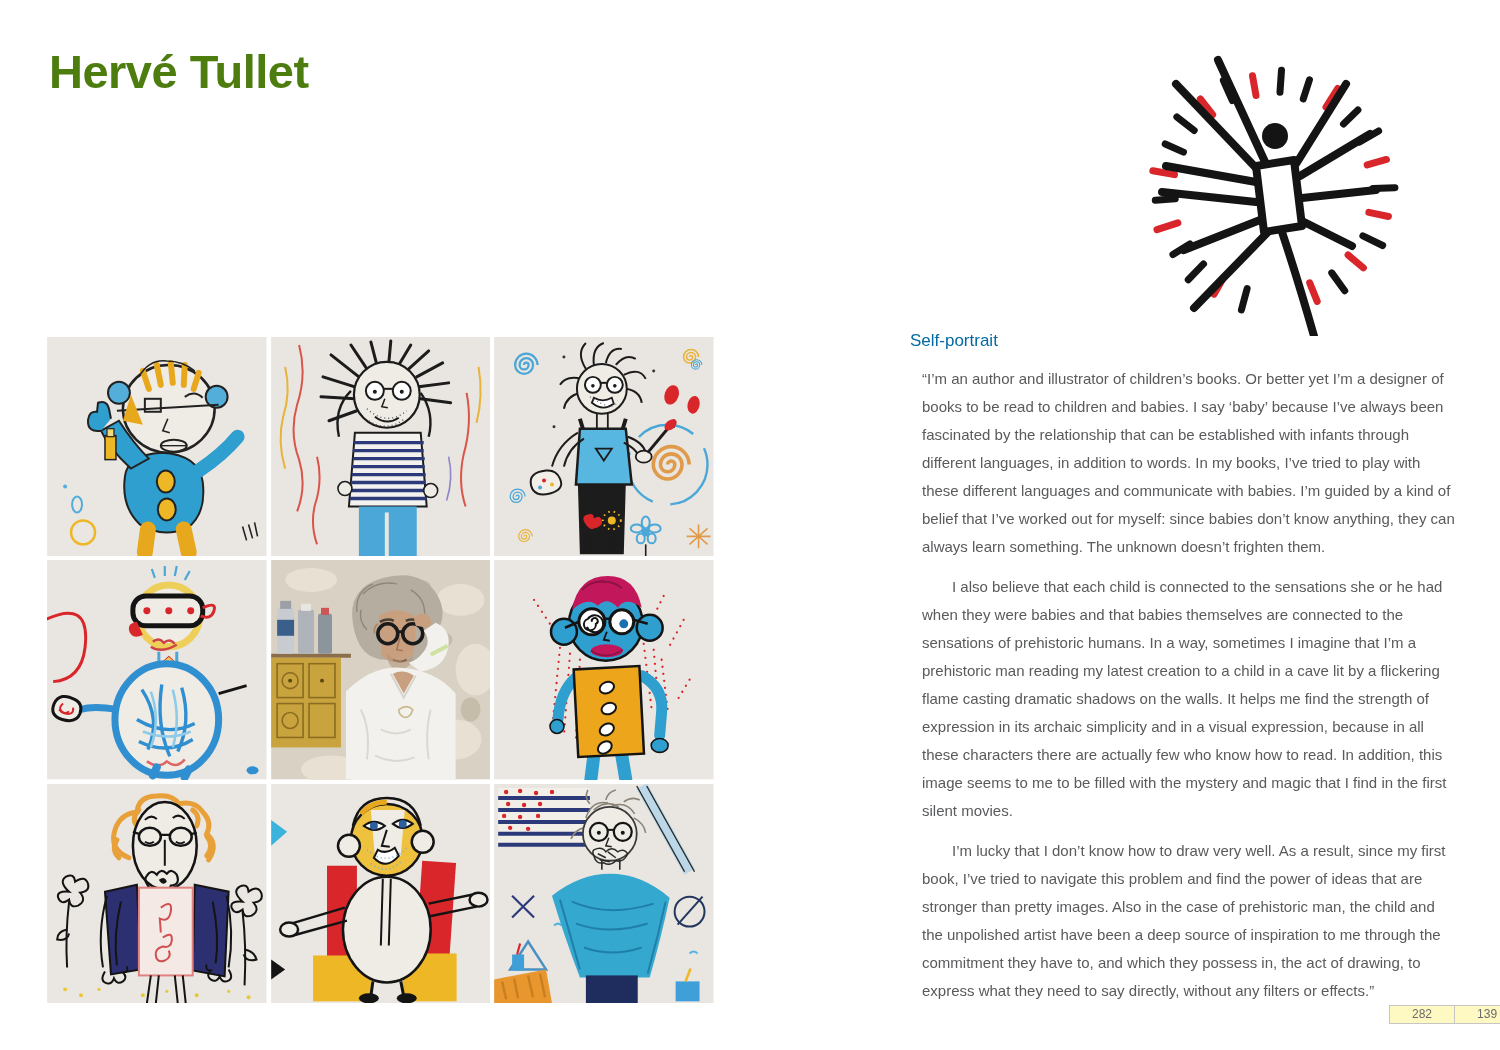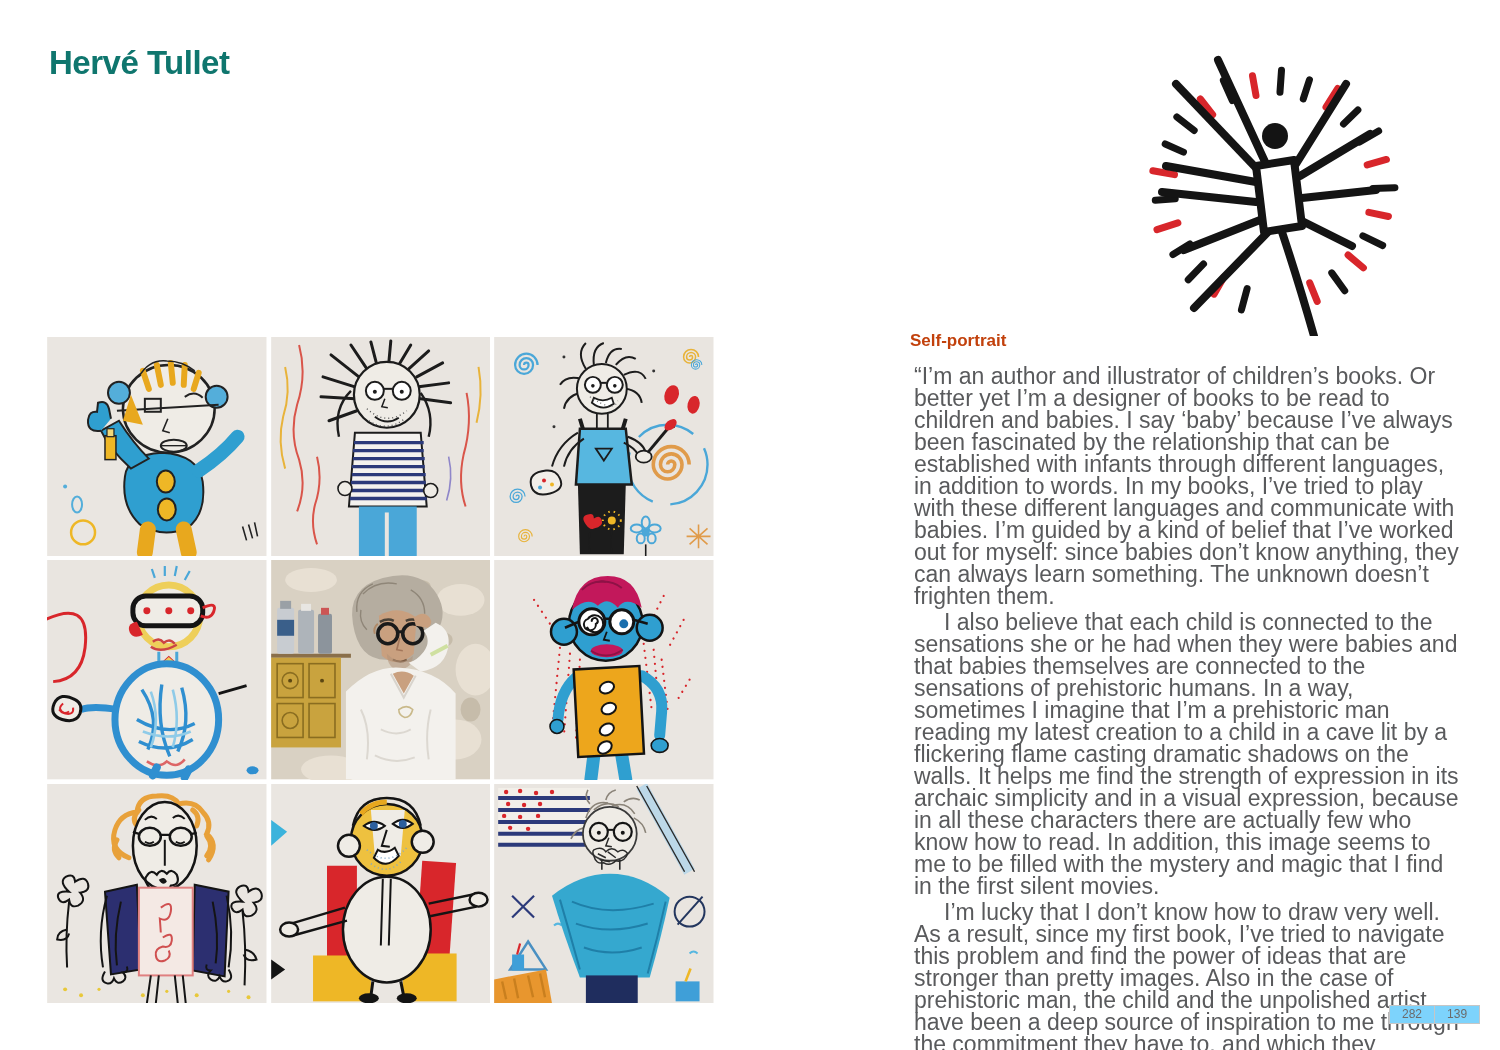--- a/index.html
+++ b/index.html
@@ -2,36 +2,36 @@
 <html><head>
 <meta charset="utf-8">
 <style>
   html,body{margin:0;padding:0;}
   body{
     width:1500px;height:1050px;position:relative;background:#ffffff;
     font-family:"Liberation Sans",sans-serif;overflow:hidden;
   }
   .page-title{
     position:absolute;left:49px;top:44px;margin:0;
-    font-size:33px;font-weight:bold;color:#0f766e;letter-spacing:-0.5px;
+    font-size:47px;font-weight:bold;color:#4d7c0f;letter-spacing:-0.5px;
   }
   .portrait-grid{
     position:absolute;left:47px;top:337px;width:667px;height:666px;
     display:grid;grid-template-columns:repeat(3,1fr);grid-template-rows:repeat(3,1fr);gap:4px;
   }
   .cell{overflow:hidden;}
   .cell svg{display:block;width:100%;height:100%;}
   .logo-wrap{position:absolute;left:1138px;top:40px;width:270px;height:296px;}
   .logo-wrap svg{display:block;width:100%;height:100%;}
   .text-col{position:absolute;left:910px;top:331px;width:557px;color:#595a5c;}
-  .text-col h2{font-size:17px;font-weight:bold;color:#c2410c;margin:0 0 14px 0;}
-  .text-col p{font-size:23px;line-height:22px;margin:4px;}
+  .text-col h2{font-size:17px;font-weight:normal;color:#0369a1;margin:0 0 14px 0;}
+  .text-col p{font-size:15px;line-height:28px;margin:12px;}
   .text-col p.indent{text-indent:30px;}
   .pagenums{position:absolute;left:1389px;top:1005px;display:flex;font-size:12px;color:#6b6b6b;}
-  .pagenums span{border:1px solid #c6c6c6;padding:1px 12px;background:#7dd3fc;line-height:15px;}
+  .pagenums span{border:1px solid #c6c6c6;padding:1px 22px;background:#fef9c3;line-height:15px;}
   .pagenums span + span{border-left:none;}
 </style>
 </head>
 <body>
 
 <h1 class="page-title">Hervé Tullet</h1>
 
 <div class="portrait-grid">
 
   <div class="cell">

